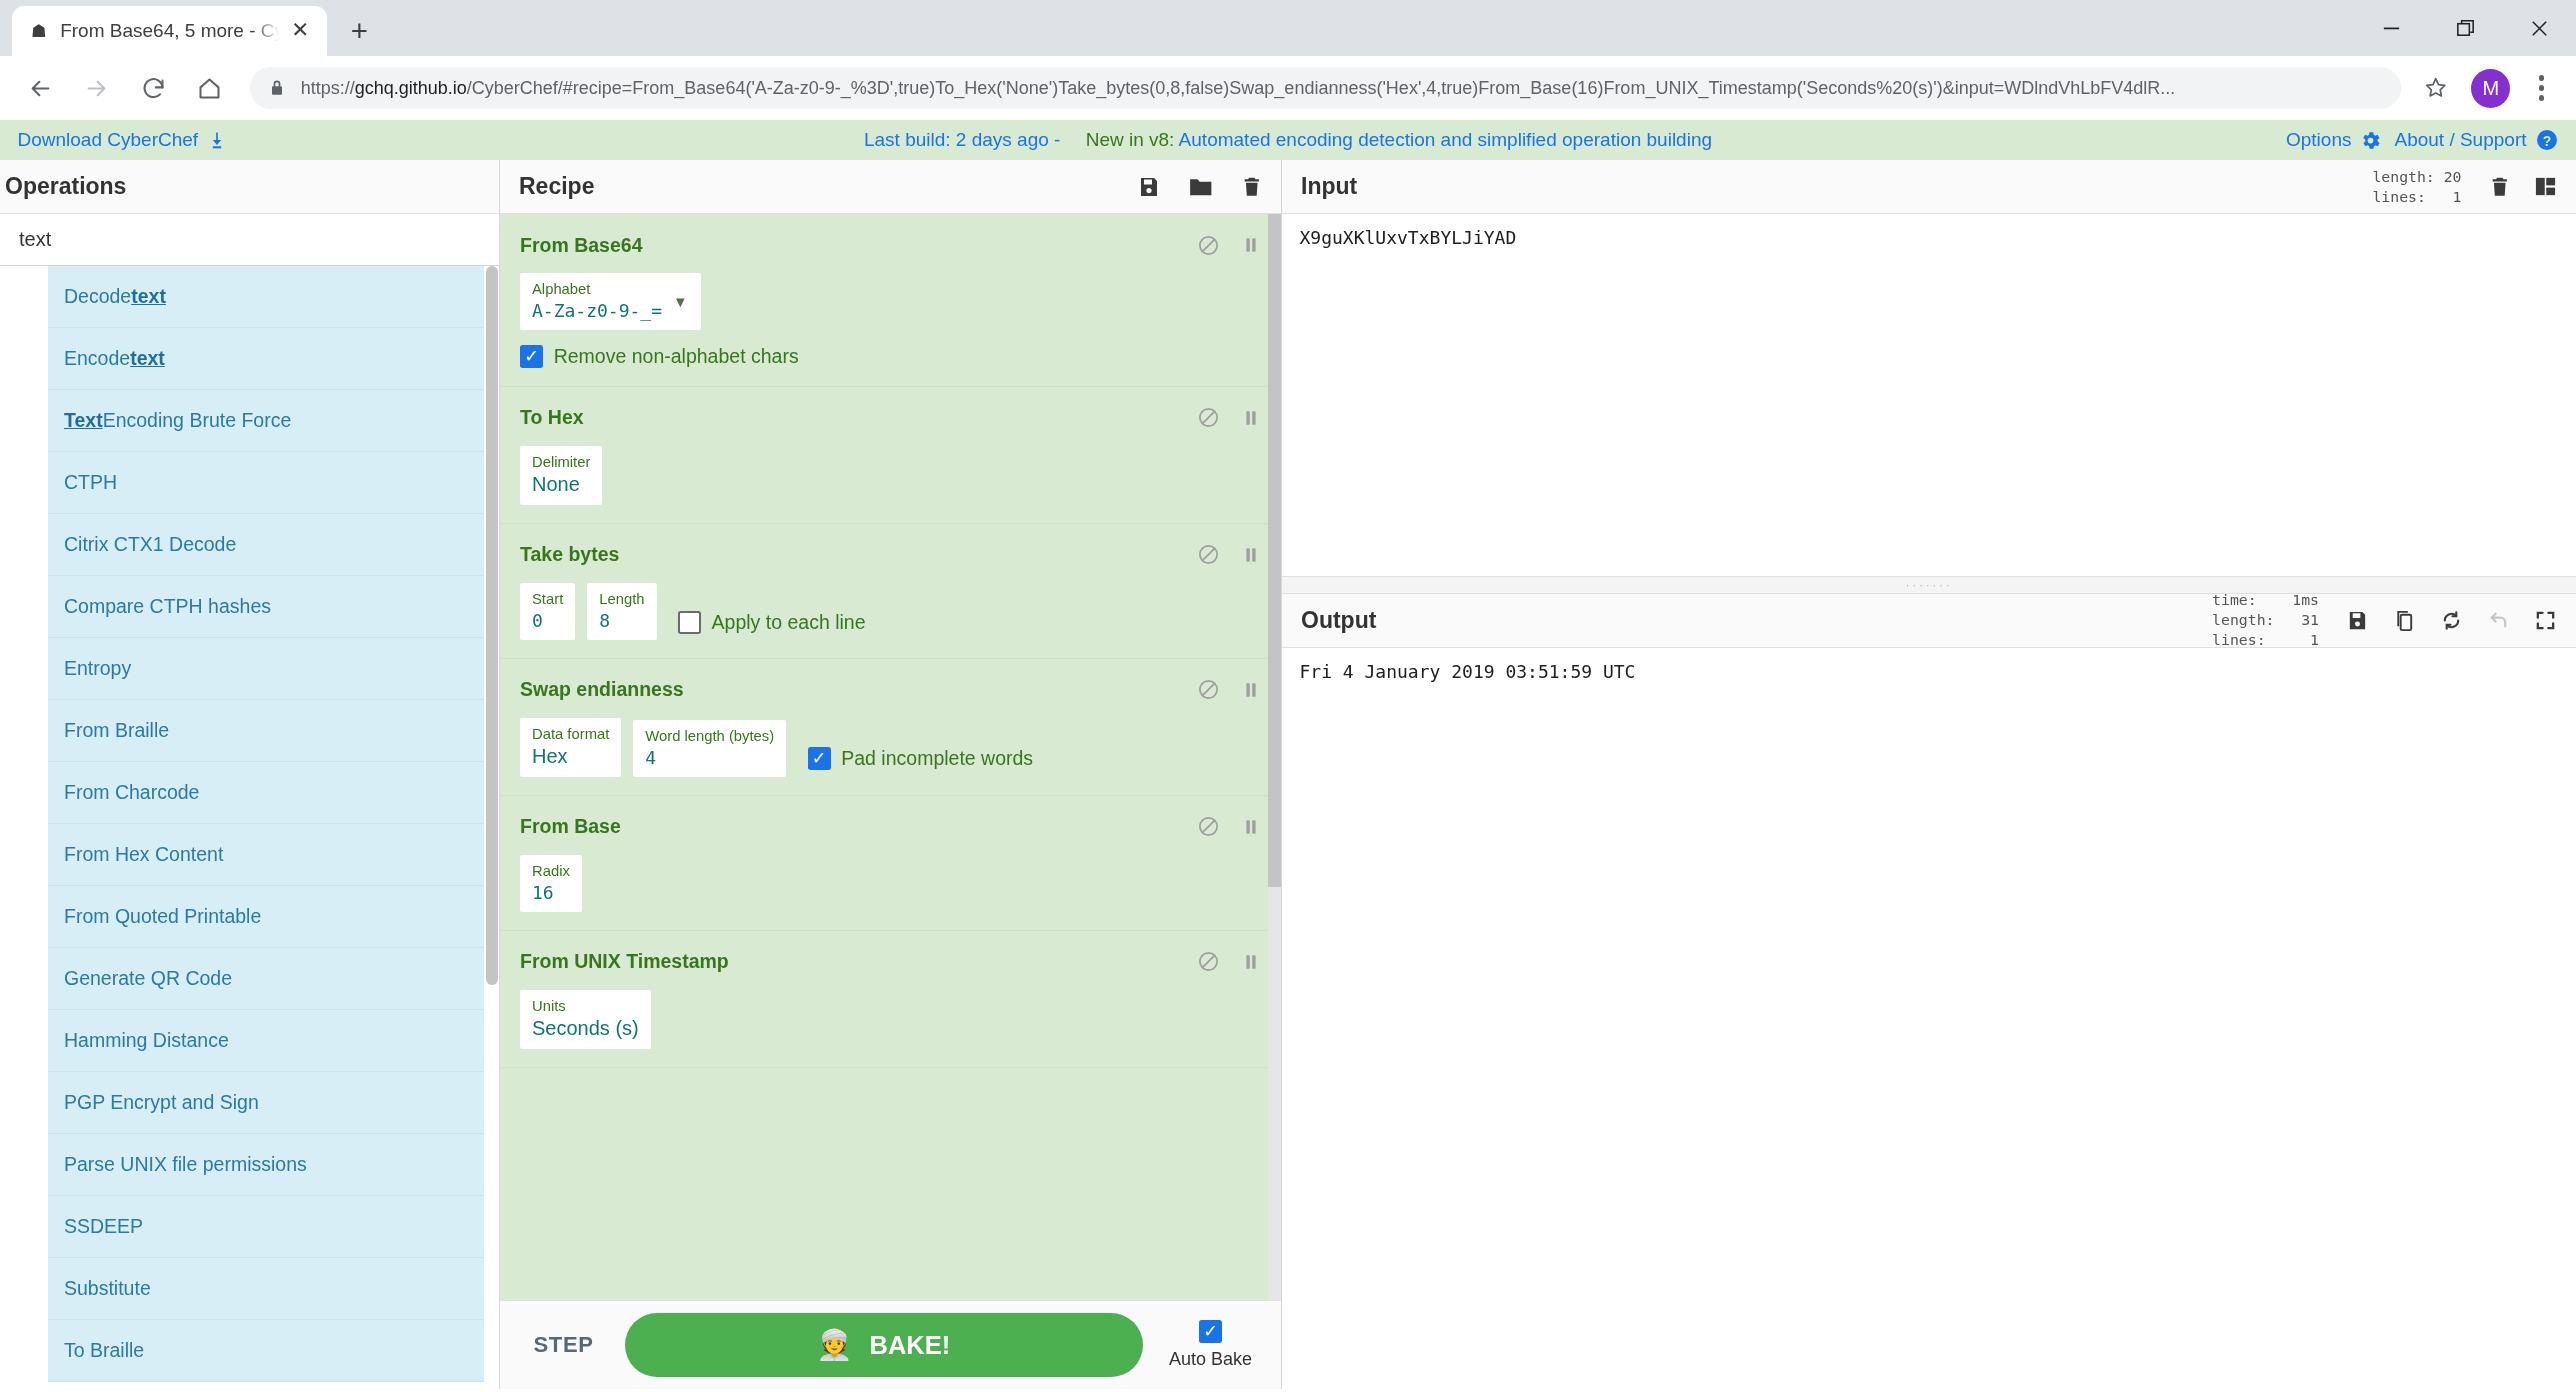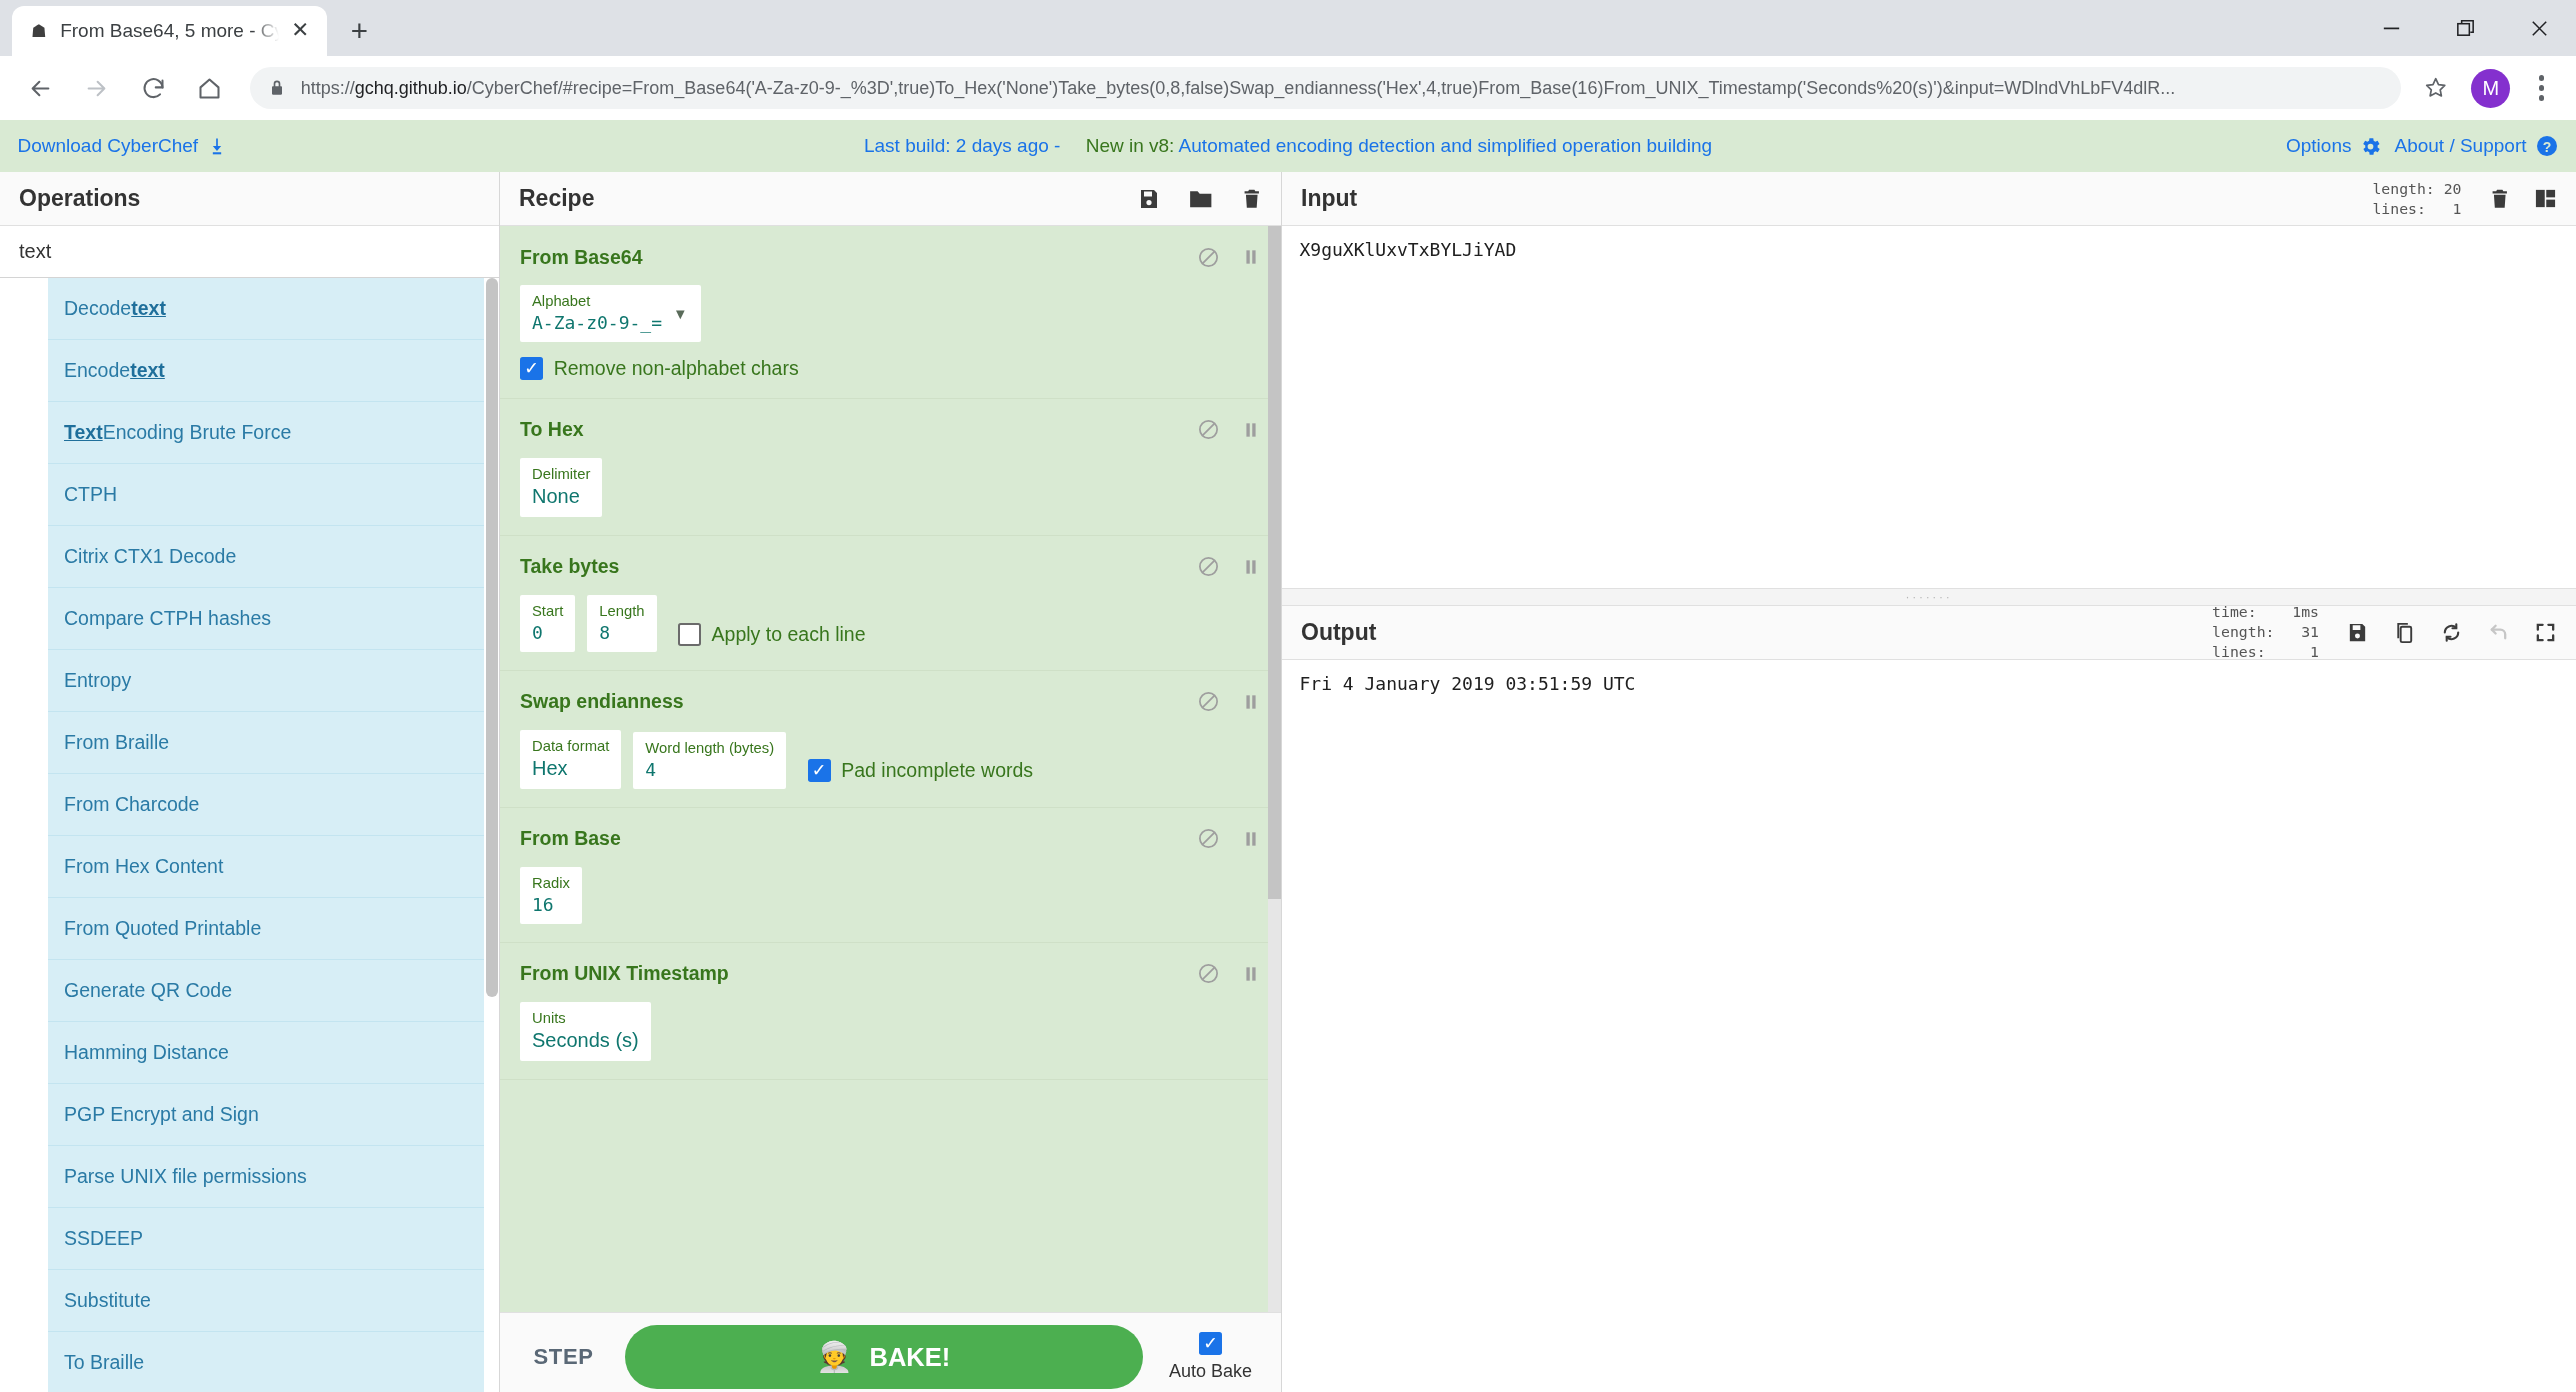--- a/index.html
+++ b/index.html
@@ -124,21 +124,21 @@
   }
   .menu-dots {
     width: 40px; flex: 0 0 40px;
     display: flex; flex-direction: column; align-items: center; justify-content: center;
     gap: 4.7px; margin-left: 5.4px;
   }
   .menu-dots i { width: 5.4px; height: 5.4px; border-radius: 50%; background: #5f6368; display: block;}
 
   
   .cc-banner {
-    height: 52px;
+    height: 40px;
     background: #d9ead3;
     display: flex;
     align-items: center;
     padding: 0 17.5px;
     position: relative;
   }
   .banner-left { display: flex; align-items: center; gap: 9.4px; }
   .banner-link { color: #1a73e8; font-size: 19px; }
   .download-arrow { color: #1a73e8; display: flex; align-items: center; }
   .banner-center {
@@ -177,21 +177,21 @@
     border-right: 0.7px solid #d7d7d7;
     background: #fff;
     position: relative;
   }
   .panel-title-bar {
     height: 54px;
     background: #fafafa;
     border-bottom: 0.7px solid #e0e0e0;
     display: flex;
     align-items: center;
-    padding: 0 19px;
+    padding: 0 5px;
   }
   .panel-title {
     font-size: 23px;
     font-weight: bold;
     color: #333;
   }
   .ops-search {
     height: 52px;
     border-bottom: 0.7px solid #d4d4d4;
     display: flex; align-items: center;

